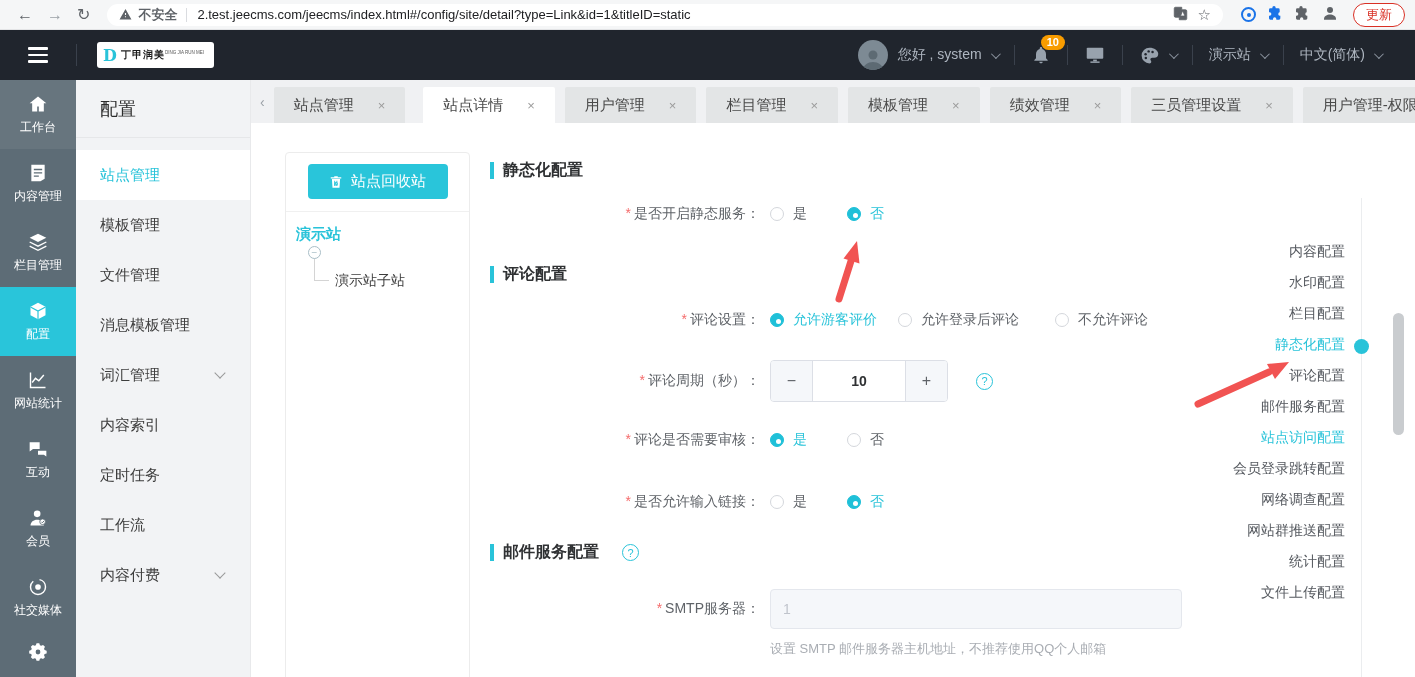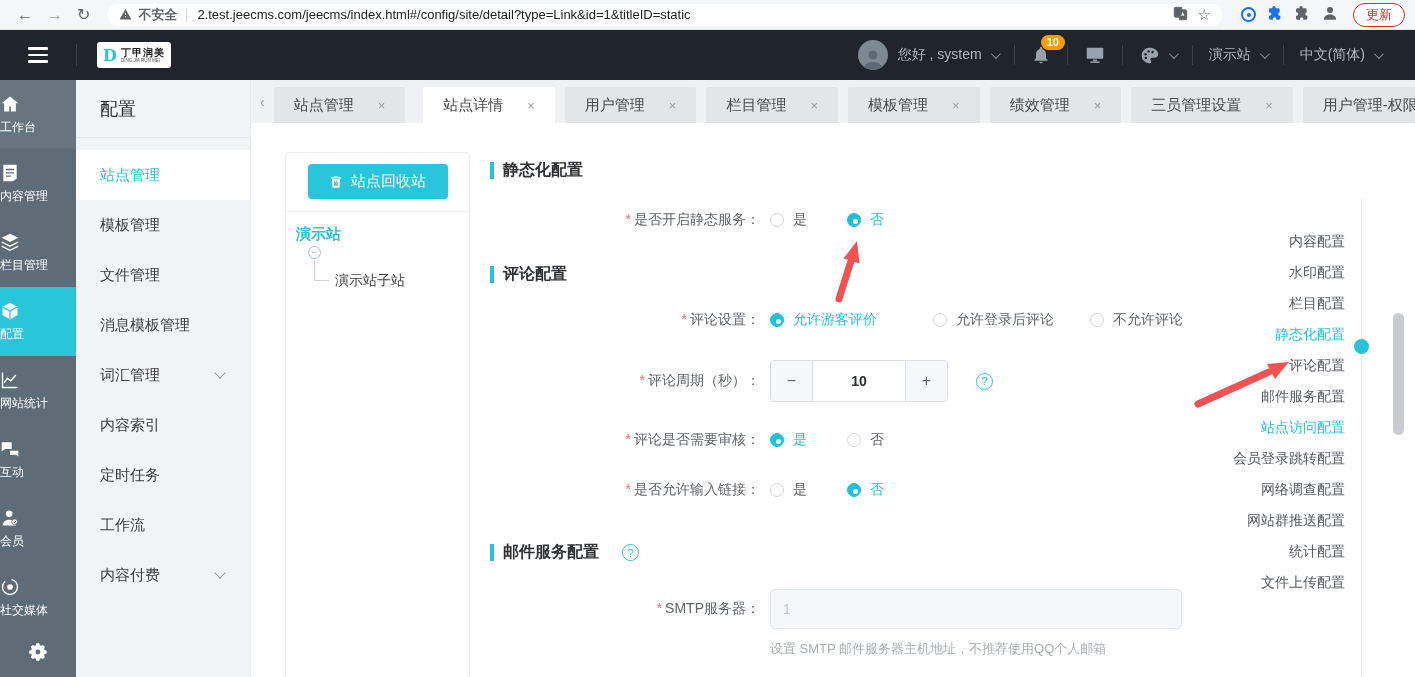--- a/index.html
+++ b/index.html
@@ -26,35 +26,35 @@
     padding:2px 12px; background:#fff; margin-left:6px; white-space:nowrap; }
 
   
   .app-header { position:absolute; top:30px; left:0; width:100%; height:50px; background:#20252d;
     display:flex; align-items:center; }
   .burger { width:76px; display:flex; flex-direction:column; align-items:center; gap:4px; }
   .burger span { width:20px; height:2.5px; background:#fff; border-radius:1px; }
   .hdr-div { width:1px; height:22px; background:#3a414c; }
   .logo-box { margin-left:20px; background:#fff; border-radius:3px; height:26px; display:flex; align-items:center; padding:0 6px; gap:4px; }
   .logo-mark { color:#29c3d9; font-weight:bold; font-size:16px; font-family:"DejaVu Serif",serif; }
-  .logo-texts { display:flex; flex-direction:column; line-height:1; }
+  .logo-texts { display:flex; flex-direction:row; line-height:1; }
   .logo-cn { font-size:10px; font-weight:bold; color:#1b1b1b; letter-spacing:1px; }
   .logo-en { font-size:5px; color:#555; transform:scale(.9); transform-origin:left; }
   .hdr-right { margin-left:auto; display:flex; align-items:center; color:#aeb6c0; font-size:14px; padding-right:18px; }
   .avatar { width:30px; height:30px; border-radius:50%; background:#7d8a94; display:flex; align-items:flex-end; justify-content:center; overflow:hidden; margin-right:10px; }
   .chev { display:inline-block; width:7px; height:7px; border-right:1.5px solid #8a939e; border-bottom:1.5px solid #8a939e; transform:rotate(45deg) translateY(-2px); margin-left:9px; }
   .hdr-item { display:flex; align-items:center; padding:0 16px; }
   .hdr-sep { width:1px; height:20px; background:#3a414c; }
   .bell-wrap { position:relative; display:flex; }
   .badge { position:absolute; top:-10px; left:10px; background:#f89c00; color:#fff; font-size:11px;
     border-radius:9px; padding:1px 6px; line-height:13px; font-weight:bold; }
 
   
   .icon-sidebar { position:absolute; top:80px; left:0; width:76px; height:597px; background:#5d6c76; }
-  .is-item { height:69px; display:flex; flex-direction:column; justify-content:center; gap:5px; color:#fff; }
+  .is-item { height:69px; display:flex; flex-direction:column; align-items:center; justify-content:center; gap:5px; color:#fff; }
   .is-item.first { background:#67757e; }
   .is-item.active { background:#29c5da; }
   .is-label { font-size:12px; color:#fff; white-space:nowrap; }
   .gear-item { height:40px; display:flex; align-items:center; justify-content:center; color:#fff; font-size:22px; }
 
   
   .sub-sidebar { position:absolute; top:80px; left:76px; width:175px; height:597px; background:#f2f3f5; border-right:1px solid #e8e9eb; }
   .ss-title { height:58px; line-height:58px; padding-left:24px; font-size:18px; color:#2b2b2b; border-bottom:1px solid #e6e7e9; }
   .ss-items { padding-top:12px; }
   .ss-item { height:50px; display:flex; align-items:center; padding:0 26px 0 24px; font-size:15px; color:#3d3d3d; justify-content:space-between; }
@@ -106,21 +106,21 @@
   .help-circle { width:17px; height:17px; border:1px solid #29c3d9; border-radius:50%; color:#29c3d9; font-size:11px;
     display:inline-flex; align-items:center; justify-content:center; margin-left:28px; }
   .help-circle.hdr { margin-left:14px; }
   .smtp-input { width:412px; height:40px; background:#f5f7fa; border:1px solid #e4e7ed; border-radius:4px;
     padding:0 12px; font-size:14px; color:#5f6368; font-family:"Liberation Sans","DejaVu Sans",sans-serif; }
   .smtp-input::placeholder { color:#c0c4cc; }
   .help-text { font-size:13px; color:#a9adb3; }
 
   
   .anchor-line { position:absolute; right:53px; top:75px; bottom:0; width:1px; background:#ebedef; }
-  .anchor-nav { position:absolute; right:70px; top:103px; text-align:right; }
+  .anchor-nav { position:absolute; right:70px; top:113px; text-align:right; }
   .anchor-item { height:31px; line-height:31px; font-size:14px; color:#55595f; white-space:nowrap; }
   .anchor-item.active { color:#29c3d9; }
   .anchor-item.highlight { color:#29c3d9; }
   .anchor-dot { position:absolute; right:46px; top:216px; width:15px; height:15px; border-radius:50%; background:#29c3d9; }
   .page-scrollbar { position:absolute; right:11px; top:190px; width:11px; height:122px; background:#c9cccf; border-radius:6px; }
 
   .arrow-layer { position:absolute; inset:0; pointer-events:none; z-index:5; }
 </style>
 </head>
 <body>
@@ -389,40 +389,40 @@
       <div class="tree-child">演示站子站</div>
     </div>
 
     <div class="form-area">
 
       <div class="frow sec-header" style="top:37px">
         <span class="sec-bar"></span>
         <span class="sec-text">静态化配置</span>
       </div>
 
-      <div class="frow" style="top:88px">
+      <div class="frow" style="top:82px">
         <div class="flabel"><span class="req">*</span><span>是否开启静态服务：</span></div>
         <label class="radio">
             <span class="rc"></span>
             <span class="rt">是</span>
           </label>
         <label class="radio checked">
             <span class="rc"></span>
             <span class="rt">否</span>
           </label>
       </div>
 
       <div class="frow sec-header" style="top:141px">
         <span class="sec-bar"></span>
         <span class="sec-text">评论配置</span>
       </div>
 
       <div class="frow" style="top:188px">
         <div class="flabel"><span class="req">*</span><span>评论设置：</span></div>
-        <label class="radio checked" style="margin-right:56px">
+        <label class="radio checked" style="margin-right:21px">
             <span class="rc"></span>
             <span class="rt">允许游客评价</span>
           </label>
         <label class="radio" style="margin-right:36px">
             <span class="rc"></span>
             <span class="rt">允许登录后评论</span>
           </label>
         <label class="radio">
             <span class="rc"></span>
             <span class="rt">不允许评论</span>
@@ -444,21 +444,21 @@
         <label class="radio checked">
             <span class="rc"></span>
             <span class="rt">是</span>
           </label>
         <label class="radio">
             <span class="rc"></span>
             <span class="rt">否</span>
           </label>
       </div>
 
-      <div class="frow" style="top:358px">
+      <div class="frow" style="top:370px">
         <div class="flabel"><span class="req">*</span><span>是否允许输入链接：</span></div>
         <label class="radio">
             <span class="rc"></span>
             <span class="rt">是</span>
           </label>
         <label class="radio checked">
             <span class="rc"></span>
             <span class="rt">否</span>
           </label>
       </div>

